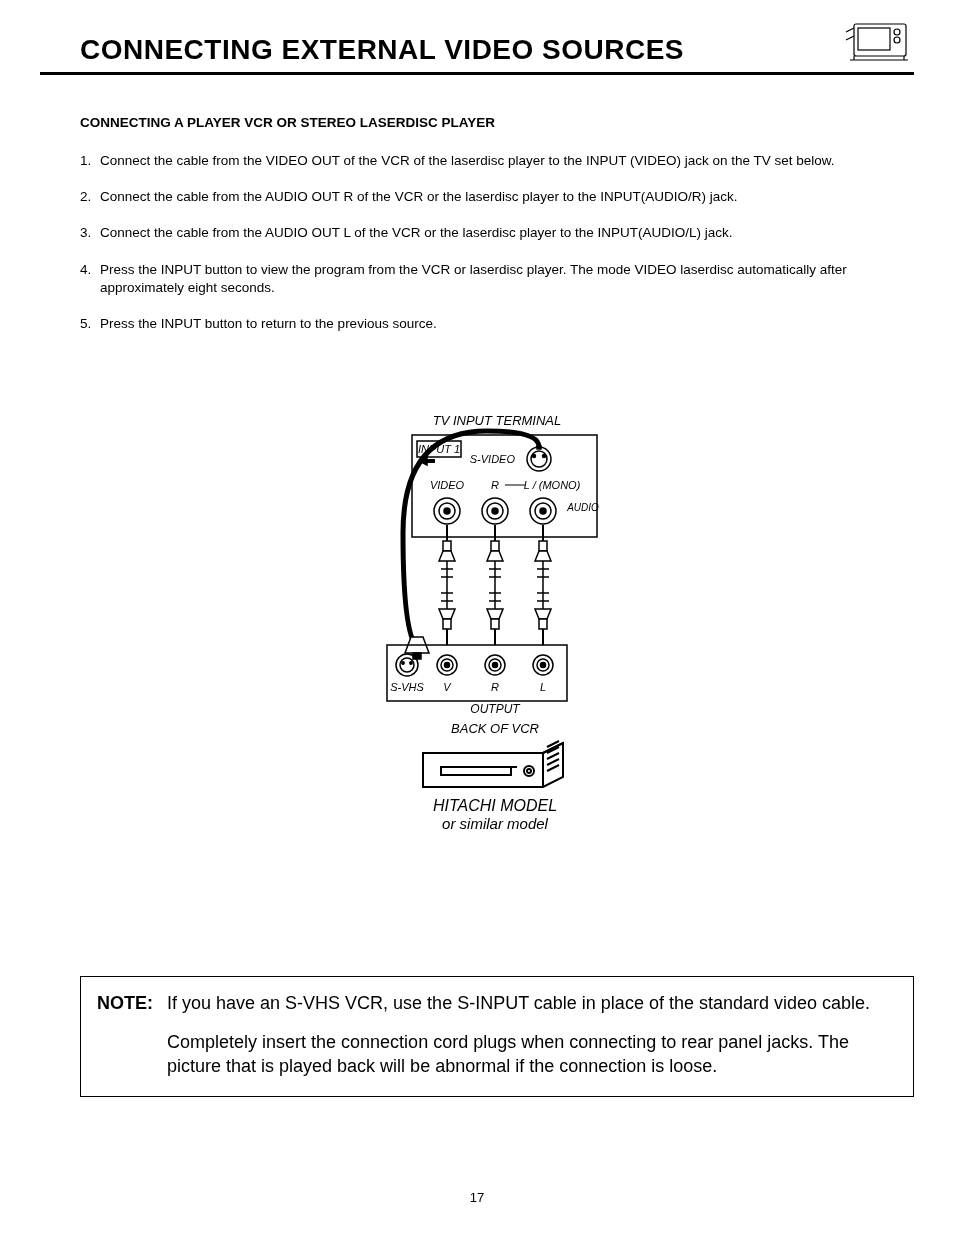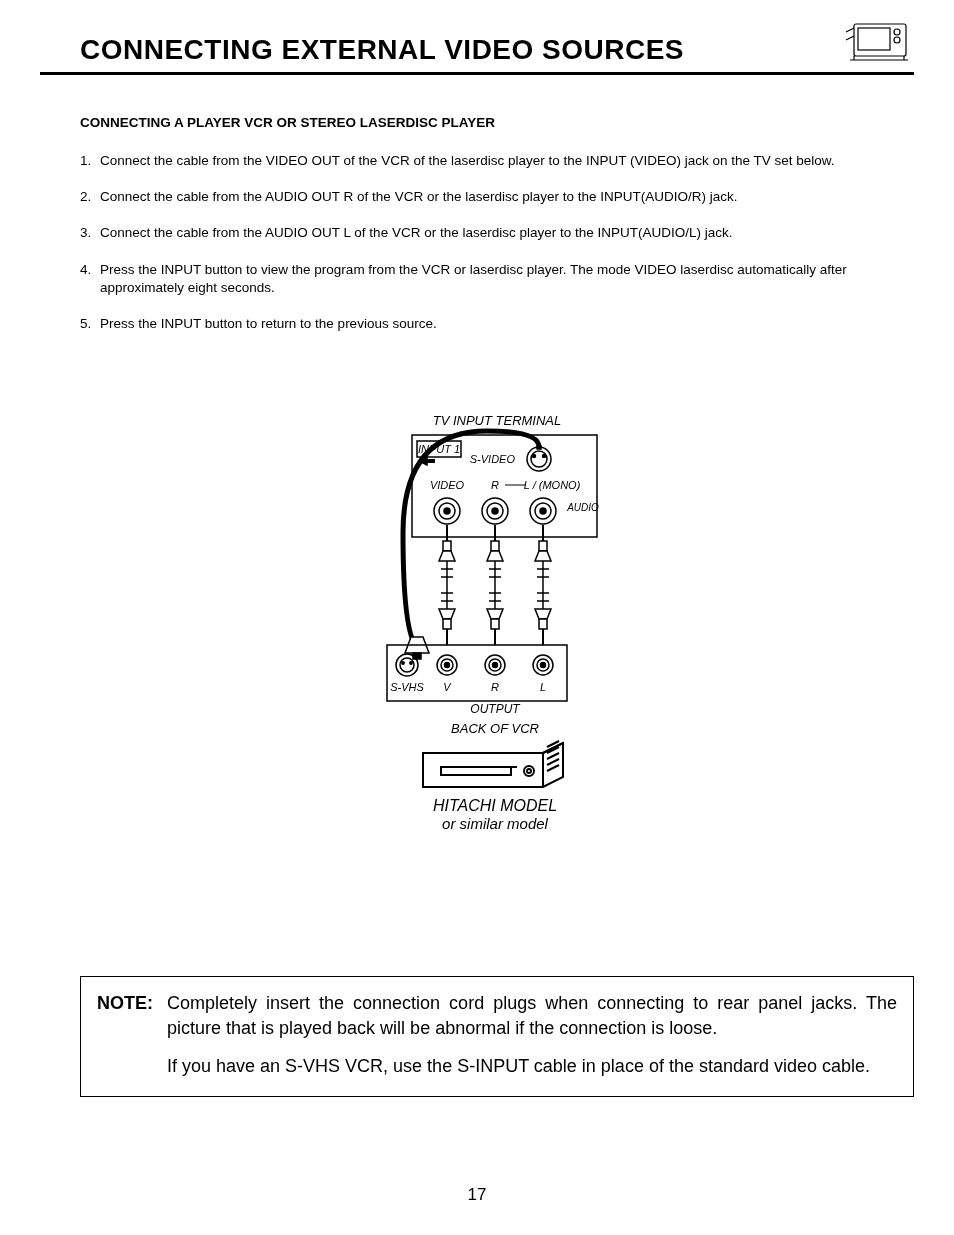--- a/index.html
+++ b/index.html
@@ -94,21 +94,21 @@
     margin-bottom: 0;
     text-align: left;
   }
 
   .page-number {
     position: absolute;
     bottom: 30px;
     left: 0;
     width: 100%;
     text-align: center;
-    font-size: 17px;
+    font-size: 13px;
   }
 </style>
 </head>
 <body>
 
 <div class="page">
 
   <div class="header-row">
     <div class="title">CONNECTING EXTERNAL VIDEO SOURCES</div>
     <div class="header-icon">
@@ -284,21 +284,21 @@
             <text x="128" y="398" text-anchor="middle" font-size="16" fill="#000" stroke="none" font-family="Arial Narrow, Arial">HITACHI MODEL</text>
             <text x="128" y="416" text-anchor="middle" font-size="15" fill="#000" stroke="none" font-family="Arial Narrow, Arial">or similar model</text>
           </g>
         </svg>
       </div>
     </div>
 
     <div class="note-box">
       <div class="note-label">NOTE:</div>
       <div class="note-body">
+        <p>If you have an S-VHS VCR, use the S-INPUT cable in place of the standard video cable.</p>
         <p>Completely insert the connection cord plugs when connecting to rear panel jacks.  The picture that is played back will be abnormal if the connection is loose.</p>
-        <p>If you have an S-VHS VCR, use the S-INPUT cable in place of the standard video cable.</p>
       </div>
     </div>
 
   </div>
 
   <div class="page-number">17</div>
 </div>
 
 </body></html>

